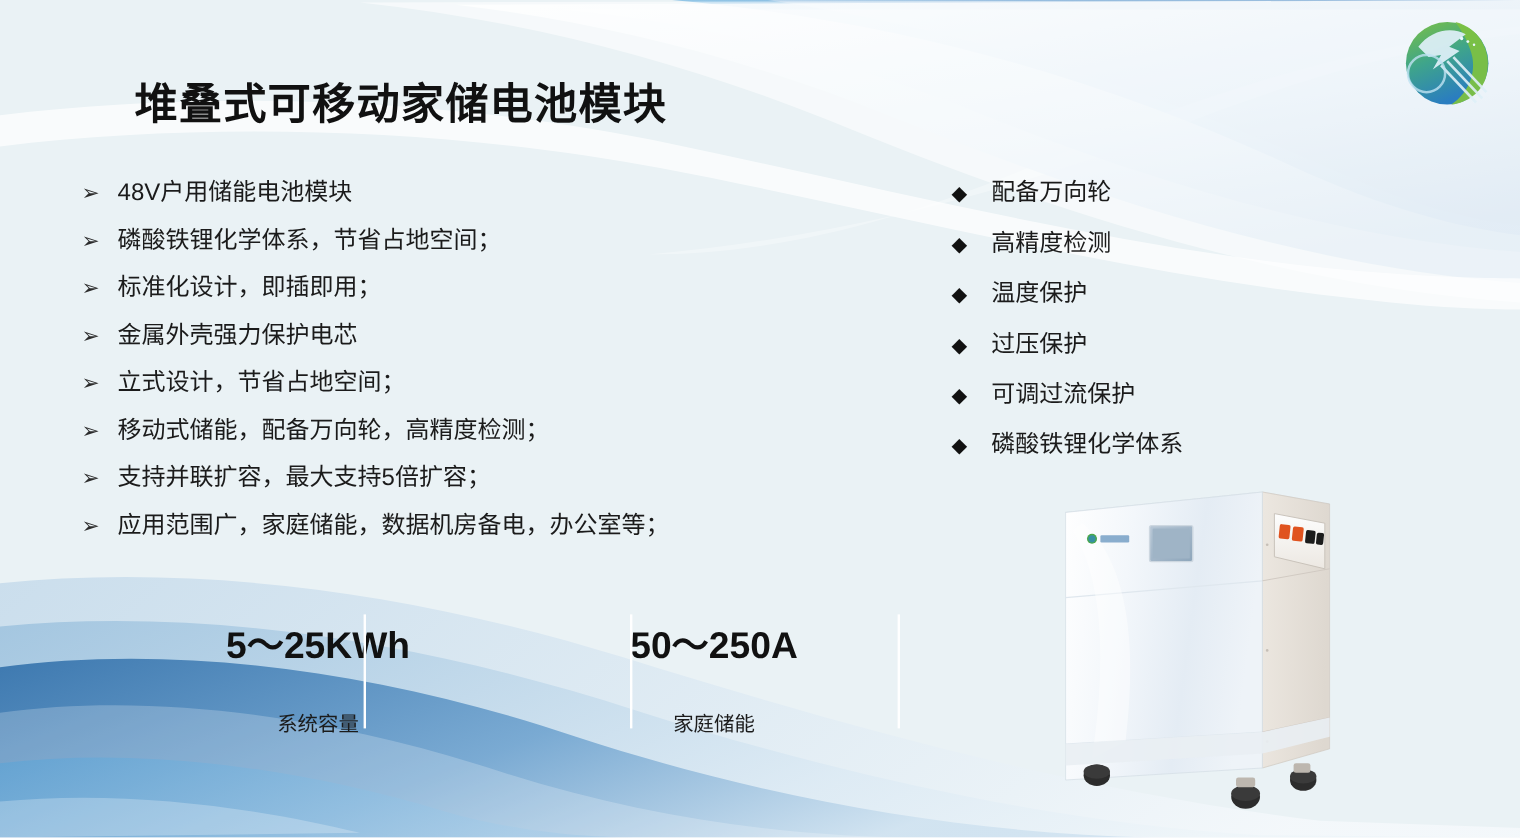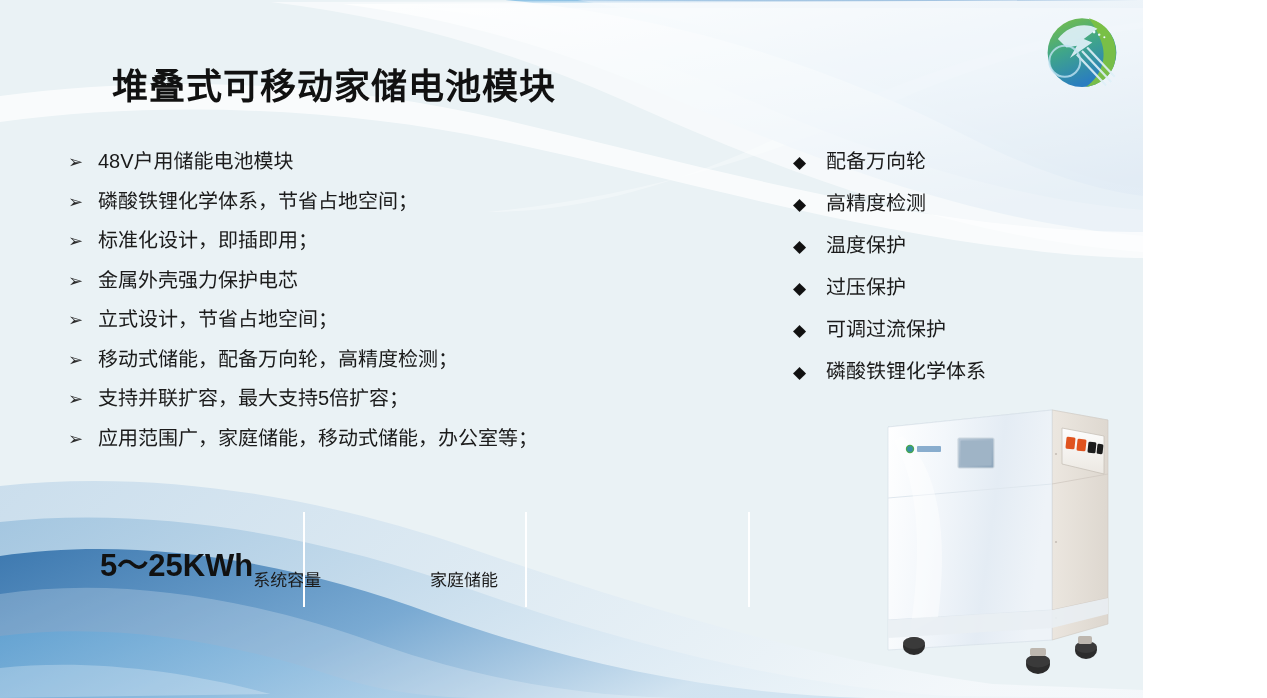--- a/index.html
+++ b/index.html
@@ -3,21 +3,21 @@
 <meta charset="utf-8">
 <title>产品介绍幻灯片</title>
 <style>
   html, body {
     margin: 0;
     padding: 0;
     background: #ffffff;
   }
   .slide {
     position: relative;
-    width: 1143px;
+    width: 1267px;
     height: 698px;
     overflow: hidden;
     background: #eaf2f5;
     font-family: "Liberation Sans", "DejaVu Sans", sans-serif;
     color: #1a1a1a;
   }
 
   
   .bg-layer {
     position: absolute;
@@ -105,21 +105,21 @@
     position: absolute;
     left: 100px;
     top: 512px;
     width: 660px;
     height: 100px;
     display: flex;
   }
   .spec-cell {
     flex: 1 1 0;
     display: flex;
-    flex-direction: row;
+    flex-direction: column;
     align-items: center;
     justify-content: flex-start;
     position: relative;
   }
   .spec-value {
     font-size: 31px;
     font-weight: bold;
     color: #111111;
     letter-spacing: 0px;
     white-space: nowrap;
@@ -267,21 +267,21 @@
     <div class="feature-item">
       <span class="arrow-bullet">➢</span>
       <span class="feature-text">移动式储能，配备万向轮，高精度检测；</span>
     </div>
     <div class="feature-item">
       <span class="arrow-bullet">➢</span>
       <span class="feature-text">支持并联扩容，最大支持5倍扩容；</span>
     </div>
     <div class="feature-item">
       <span class="arrow-bullet">➢</span>
-      <span class="feature-text">应用范围广，家庭储能，移动式储能，办公室等；</span>
+      <span class="feature-text">应用范围广，家庭储能，数据机房备电，办公室等；</span>
     </div>
   </div>
 
   <div class="protect-list">
     <div class="protect-item">
       <span class="diamond-bullet">◆</span>
       <span class="protect-text">配备万向轮</span>
     </div>
     <div class="protect-item">
       <span class="diamond-bullet">◆</span>
@@ -304,20 +304,21 @@
       <span class="protect-text">磷酸铁锂化学体系</span>
     </div>
   </div>
 
   <div class="spec-strip">
     <div class="spec-cell">
       <div class="spec-value">5〜25KWh</div>
       <div class="spec-label">系统容量</div>
     </div>
     <div class="spec-cell">
+      <div class="spec-value">50〜250A</div>
       <div class="spec-label">家庭储能</div>
     </div>
     <div class="spec-divider d1"></div>
     <div class="spec-divider d2"></div>
     <div class="spec-divider d3"></div>
   </div>
 
   <svg class="product" viewBox="0 0 235 300" xmlns="http://www.w3.org/2000/svg">
     <defs>
       <linearGradient id="pFront" x1="0" y1="0" x2="1" y2="0.2">

